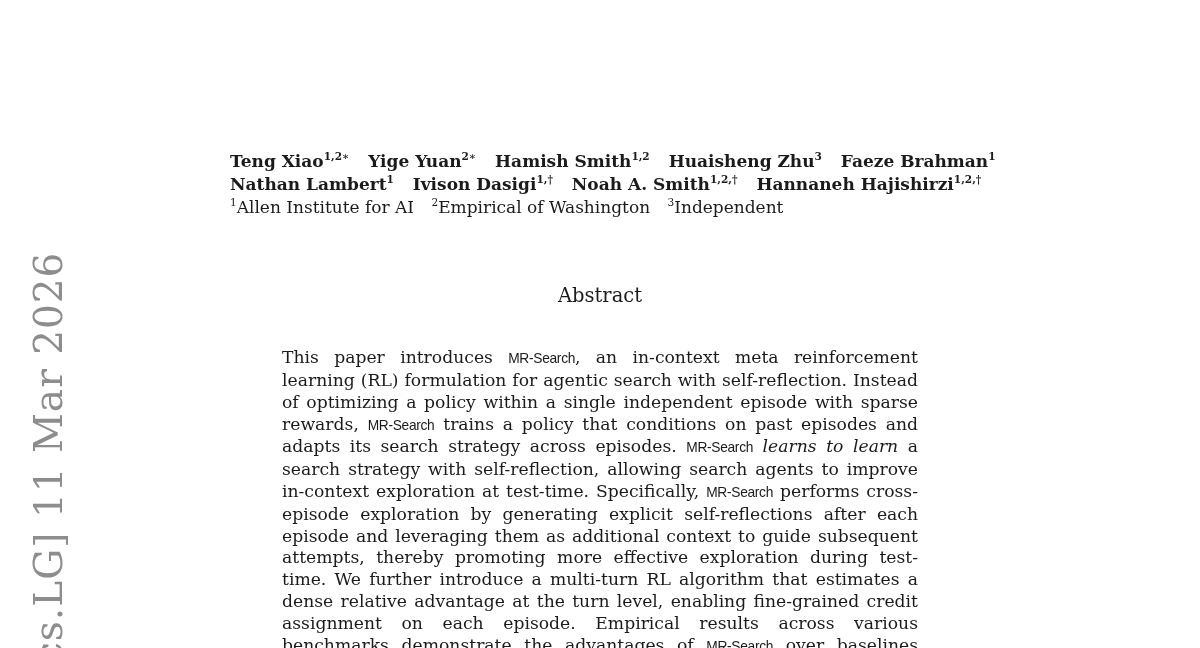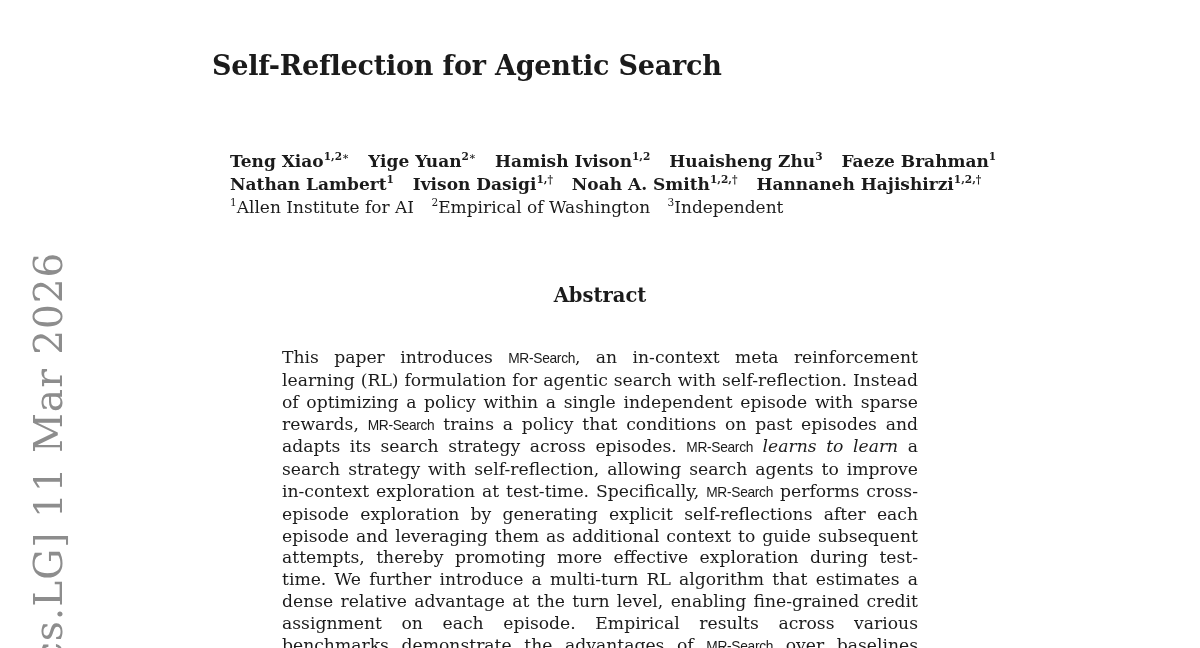--- a/index.html
+++ b/index.html
@@ -49,21 +49,21 @@
     line-height: 0;
   }
   .affil-row { font-weight: normal; white-space: nowrap; }
   .affil { margin-right: 12px; }
   .abstract-heading {
     position: absolute;
     left: 282px; top: 284px;
     width: 636px;
     text-align: center;
     font-size: 19.5px;
-    font-weight: bold;
+    font-weight: normal;
   }
   .abstract-body {
     position: absolute;
     left: 282px; top: 330px;
     width: 636px;
     font-size: 17.2px;
     line-height: 21.8px;
     text-align: justify;
   }
   .seg-mono {
@@ -74,28 +74,27 @@
   .seg-italic { font-style: italic; }
 </style>
 </head>
 <body>
 
 <div class="page">
 
   <div class="watermark">cs.LG] 11 Mar 2026</div>
 
   <div class="title">
-    <div>Self-Reflection for Agentic Search</div>
   </div>
 
   <div class="authors">
     <div class="author-row">
       <span class="author"><span>Teng Xiao</span><sup>1,2∗</sup></span>
       <span class="author"><span>Yige Yuan</span><sup>2∗</sup></span>
-      <span class="author"><span>Hamish Ivison</span><sup>1,2</sup></span>
+      <span class="author"><span>Hamish Smith</span><sup>1,2</sup></span>
       <span class="author"><span>Huaisheng Zhu</span><sup>3</sup></span>
       <span class="author"><span>Faeze Brahman</span><sup>1</sup></span>
     </div>
     <div class="author-row">
       <span class="author"><span>Nathan Lambert</span><sup>1</sup></span>
       <span class="author"><span>Ivison Dasigi</span><sup>1,†</sup></span>
       <span class="author"><span>Noah A. Smith</span><sup>1,2,†</sup></span>
       <span class="author"><span>Hannaneh Hajishirzi</span><sup>1,2,†</sup></span>
     </div>
     <div class="affil-row">

